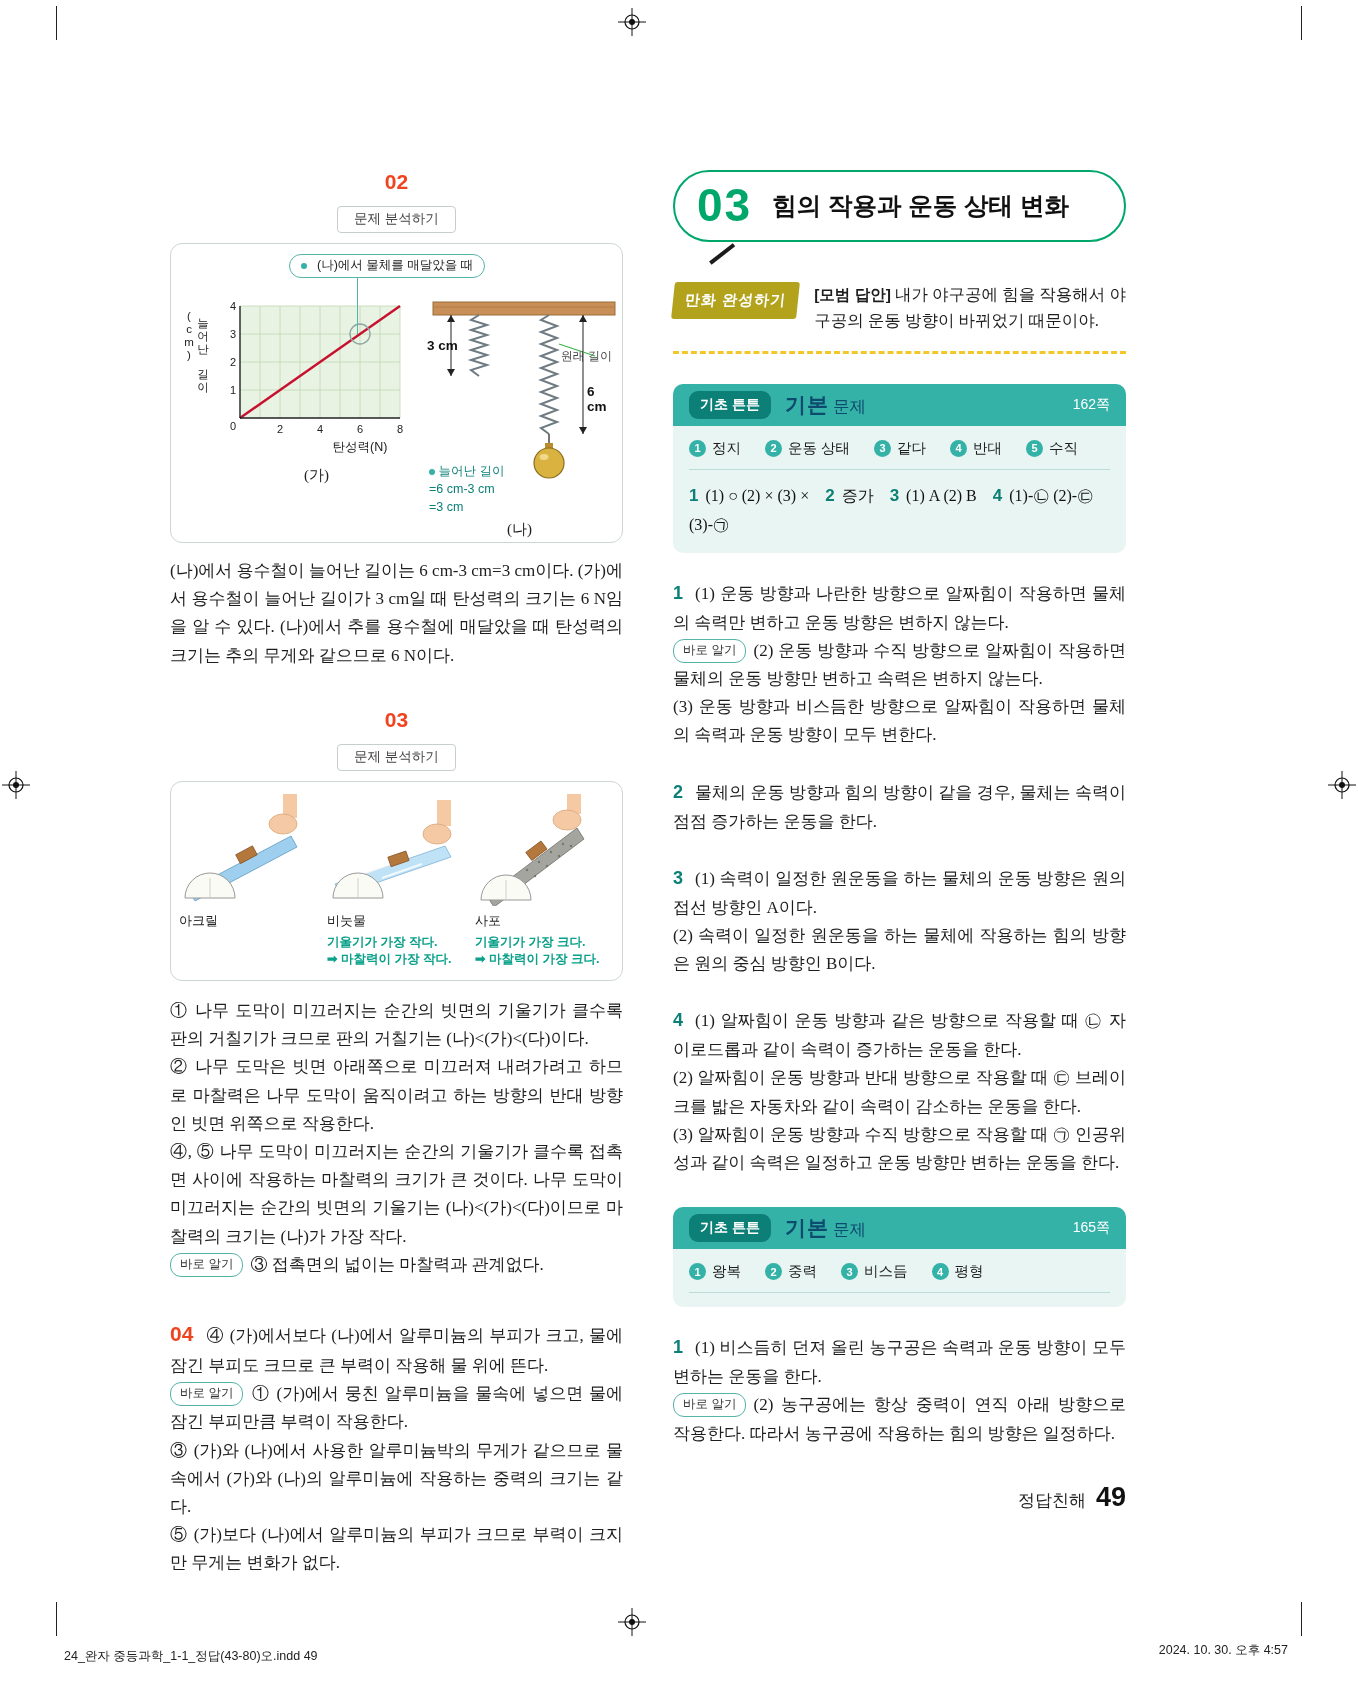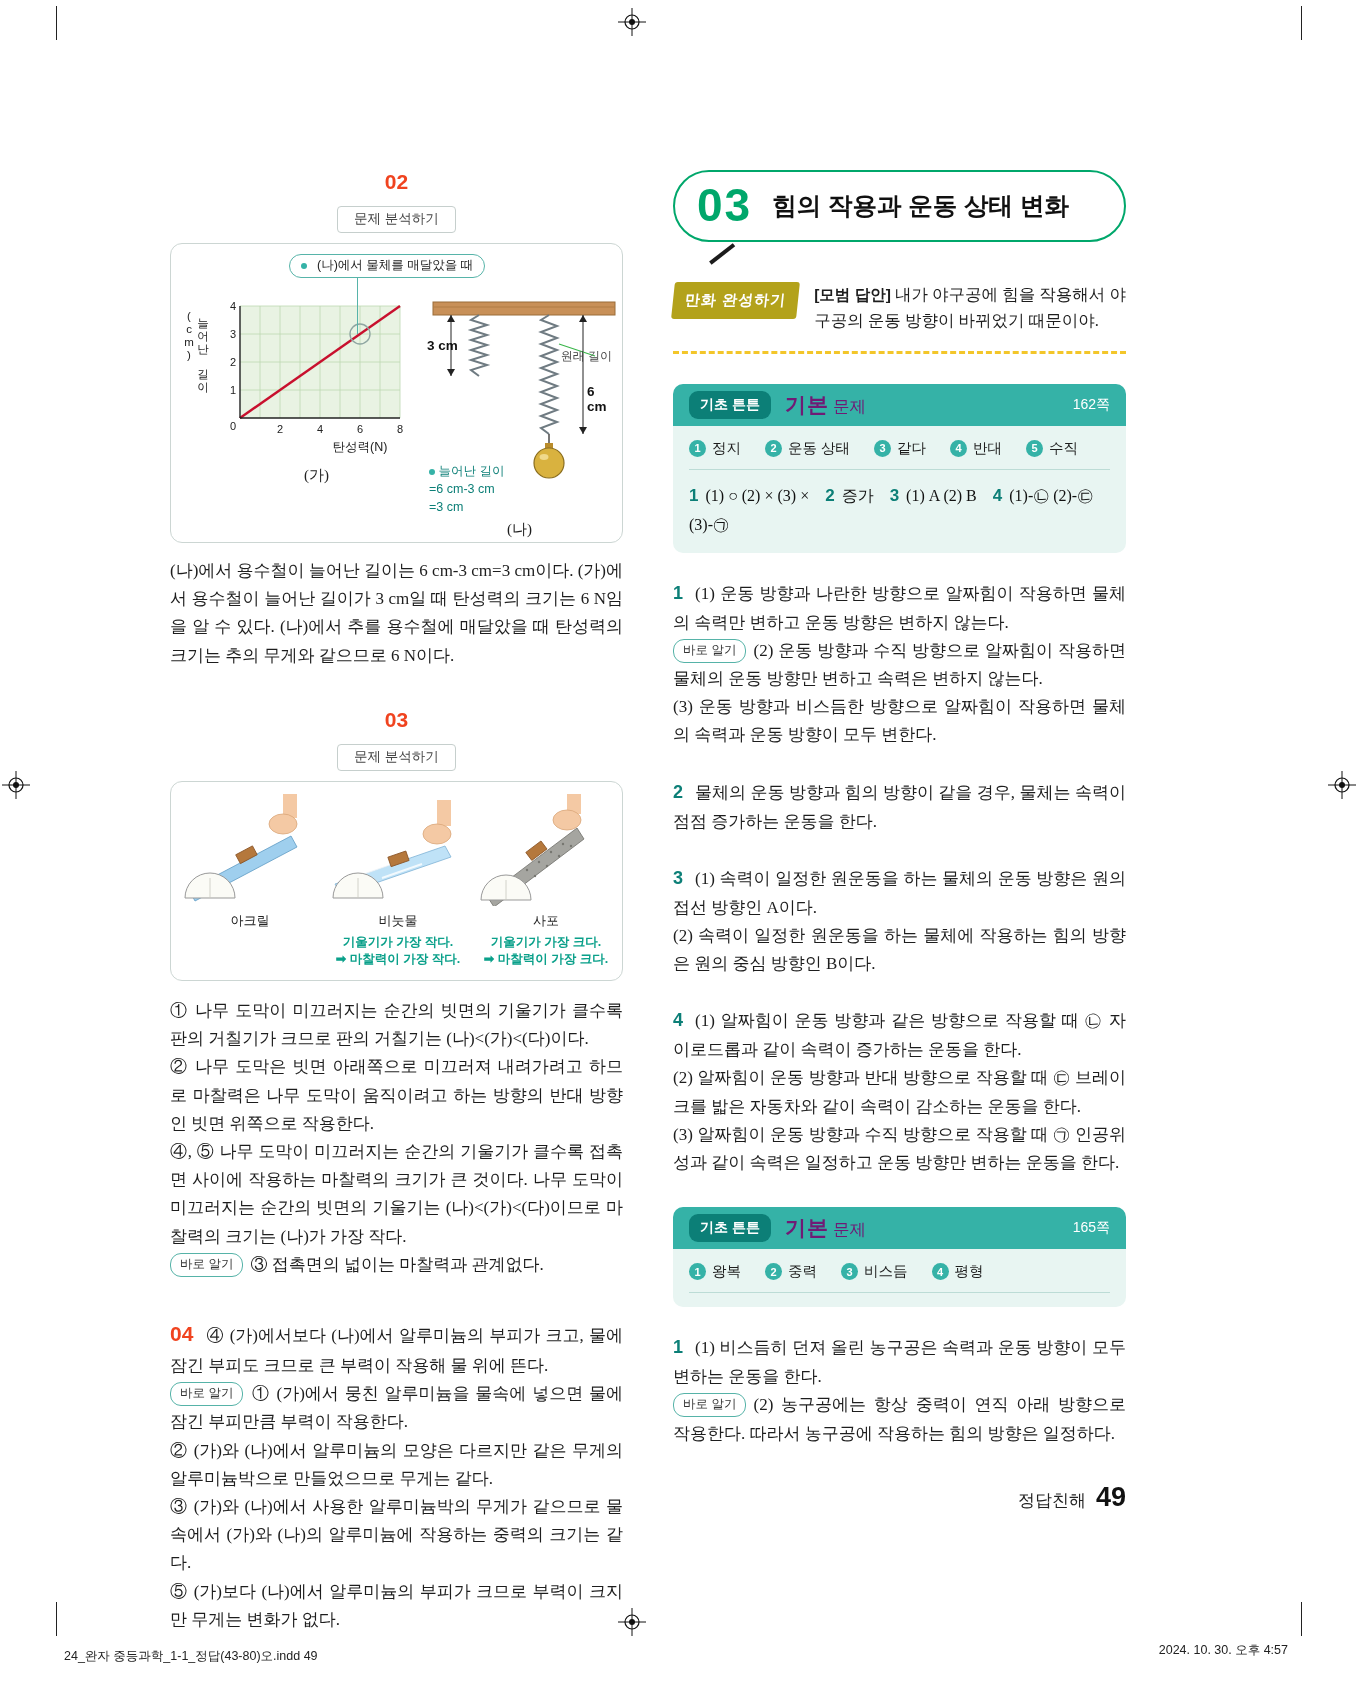--- a/index.html
+++ b/index.html
@@ -45,21 +45,21 @@
 
   .spring-col { position:relative; width:198px; height:246px; }
   .slabel { position:absolute; font-family:"Liberation Sans",sans-serif; font-weight:bold; font-size:13.5px; color:#111; }
   .olabel { position:absolute; font-family:"Liberation Sans",sans-serif; font-size:12px; color:#444; }
   .calc { position:absolute; left:2px; top:166px; font-family:"Liberation Sans",sans-serif;
           font-size:12.5px; color:var(--teal-dark,#0c7f77); line-height:1.45; }
   .spring-cap { position:absolute; left:0; right:0; top:224px; text-align:center; font-size:15px; }
 
   .fig03 { padding:12px 8px 10px; }
   .fig03-row { display:flex; gap:6px; }
-  .panel { width:142px; text-align:center; }
+  .panel { width:142px; }
   .panel-label { font-family:"Liberation Sans",sans-serif; font-size:13px; color:#222; margin-top:2px; }
   .panel-cap { font-family:"Liberation Sans",sans-serif; font-size:12.5px; font-weight:bold;
                color:#0aa08a; line-height:1.4; margin-top:4px; min-height:36px; }
 
   
   .body-text { font-size:17px; line-height:1.66; text-align:justify; color:#1d1d1d; }
   .mt14 { margin-top:14px; } .mt16 { margin-top:16px; }
   section { margin-bottom:38px; }
   .baro {
     display:inline-block; border:1.2px solid #56b3a8; border-radius:11px; padding:0px 9px 1px;
@@ -88,21 +88,21 @@
   }
   .comic-text { font-size:16.5px; line-height:1.62; text-align:justify; }
   .comic-text b { font-family:"Liberation Sans",sans-serif; font-size:15.5px; }
 
   
   .kb-box { margin:30px 0 26px; font-family:"Liberation Sans",sans-serif; }
   .kb-head { background:var(--teal,#35b2a7); border-radius:10px 10px 0 0; height:42px;
              display:flex; align-items:center; padding:0 16px; }
   .kb-tab { background:var(--teal-dark,#0c7f77); color:#fff; font-weight:bold; font-size:14px;
             padding:5px 11px; border-radius:9px; margin-right:14px; white-space:nowrap; }
-  .kb-title { color:#701a75; font-size:16.5px; }
+  .kb-title { color:#0c4a6e; font-size:16.5px; }
   .kb-title b { font-size:21px; letter-spacing:1px; margin-right:4px; }
   .kb-page { margin-left:auto; color:#fff; font-size:14px; }
   .kb-body { background:var(--teal-light,#e8f5f2); border-radius:0 0 10px 10px; padding:13px 16px 14px; }
   .kb-keywords { display:flex; flex-wrap:wrap; gap:8px 24px; font-size:14.5px; color:#1d1d1d;
                  padding-bottom:11px; border-bottom:1px solid #bcdcd6; }
   .kw { display:flex; align-items:center; }
   .kwnum { display:inline-flex; width:17px; height:17px; border-radius:50%; background:var(--teal,#35b2a7);
            color:#fff; font-size:11px; font-weight:bold; align-items:center; justify-content:center; margin-right:6px; }
   .kb-answers { padding-top:11px; font-family:"Liberation Serif",serif; font-size:16px; line-height:1.75; color:#111; }
   .ansseg { margin-right:16px; }
@@ -331,21 +331,20 @@
       </p>
     </section>
 
     <section>
       <p class="body-text">
         <span class="sec-num" style="margin-right:12px;">04</span><span>④ (가)에서보다 (나)에서 알루미늄의 부피가 크고, 물에 잠긴 부피도 크므로 큰 부력이 작용해 물 위에 뜬다.</span>
       </p>
       <p class="body-text">
         <span class="baro">바로 알기</span><span>① (가)에서 뭉친 알루미늄을 물속에 넣으면 물에 잠긴 부피만큼 부력이 작용한다.</span>
       </p>
-      <p class="body-text">② (가)와 (나)에서 알루미늄의 모양은 다르지만 같은 무게의 알루미늄박으로 만들었으므로 무게는 같다.</p>
       <p class="body-text">③ (가)와 (나)에서 사용한 알루미늄박의 무게가 같으므로 물속에서 (가)와 (나)의 알루미늄에 작용하는 중력의 크기는 같다.</p>
       <p class="body-text">⑤ (가)보다 (나)에서 알루미늄의 부피가 크므로 부력이 크지만 무게는 변화가 없다.</p>
     </section>
   </div>
 
   <div class="col">
 
     <div class="chapter-head">
       <span class="chapter-num">03</span>
       <span class="chapter-title">힘의 작용과 운동 상태 변화</span>

